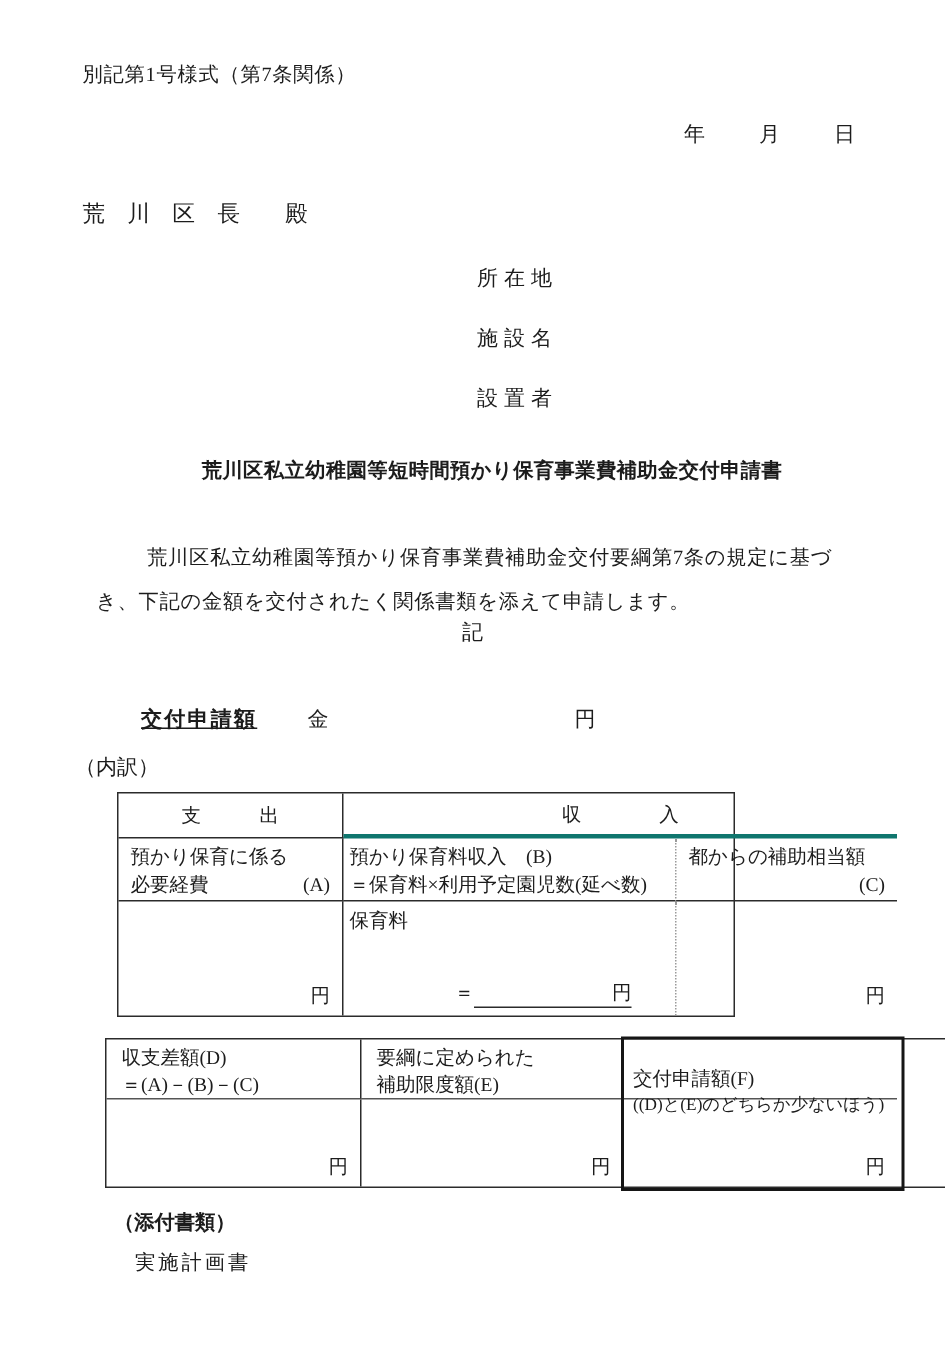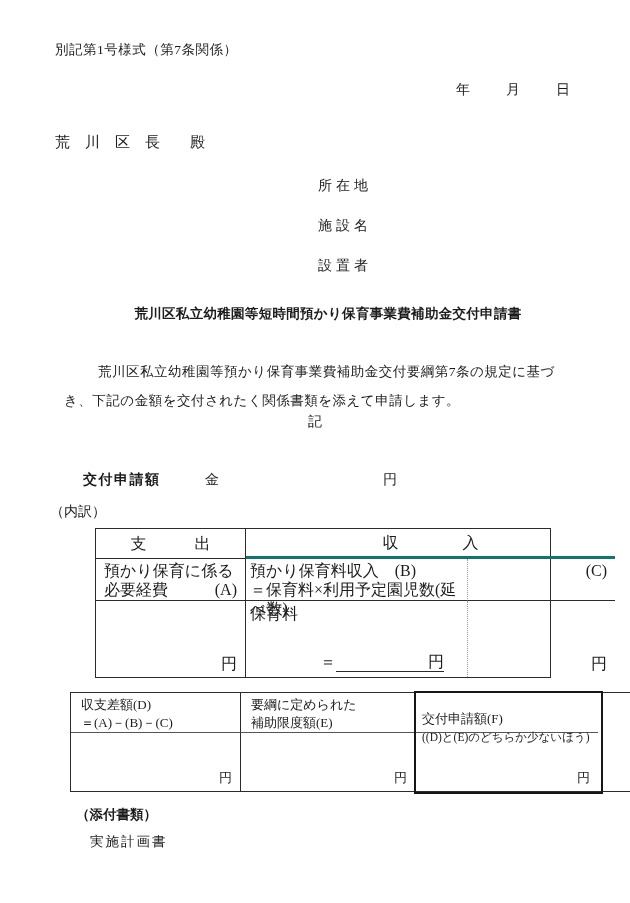--- a/index.html
+++ b/index.html
@@ -32,35 +32,34 @@
   .sender-facility { top: 217px; }
   .sender-founder  { top: 257px; }
 
   
   .doc-title { left: 0; right: 0; top: 305px; text-align: center; font-size: 13.5px; letter-spacing: 0.3px; }
   .body-par { left: 64px; top: 357px; width: 512px; line-height: 29px; letter-spacing: 0.5px; }
   .body-par .line1 { text-indent: 34px; }
   .record-mark { left: 0; right: 0; top: 413px; text-align: center; font-size: 14px; }
 
   
-  .amount-label { left: 57px; top: 471px; font-size: 14px; letter-spacing: 1.5px; }
+  .amount-label { left: 68px; top: 471px; font-size: 14px; letter-spacing: 1.5px; text-decoration: underline; }
   .amount-kin { left: 205px; top: 471px; font-size: 14px; }
   .amount-yen { left: 383px; top: 471px; font-size: 14px; }
   .breakdown-label { left: 50px; top: 503px; font-size: 14px; }
 
   
   .t1 {
     left: 78px; top: 528px;
     display: grid;
     grid-template-columns: 150px 221px 148px;
     grid-template-rows: 30px 42px 76px;
     border: 1.5px solid #2b2b2b;
-    font-size: 16px;
-    width: 456px;
-    margin-left: 17px;
+    font-size: 13px;
+    width: 412px;
   }
   .t1 .cell { position: relative; line-height: 19px; }
   .th-center { display: flex; align-items: center; justify-content: center; }
   .c-a-head   { grid-column: 1; grid-row: 1; border-right: 1px solid #2b2b2b; border-bottom: 1px solid #2b2b2b; }
   .c-inc-head { grid-column: 2 / 4; grid-row: 1; border-bottom: 3px solid #0f766e; }
   .c-a2 { grid-column: 1; grid-row: 2; border-right: 1px solid #2b2b2b; border-bottom: 1px solid #2b2b2b; padding: 2px 8px; }
   .c-b2 { grid-column: 2; grid-row: 2; border-bottom: 1px solid #2b2b2b; padding: 2px 4px; }
   .c-c2 { grid-column: 3; grid-row: 2; border-left: 1px dotted #9a9a9a; border-bottom: 1px solid #2b2b2b; padding: 2px 8px; }
   .c-a3 { grid-column: 1; grid-row: 3; border-right: 1px solid #2b2b2b; }
   .c-b3 { grid-column: 2; grid-row: 3; padding: 3px 4px; }
@@ -150,20 +149,21 @@
         <span>(A)</span>
       </div>
     </div>
 
     <div class="cell c-b2">
       <div>預かり保育料収入　(B)</div>
       <div>＝保育料×利用予定園児数(延べ数)</div>
     </div>
 
     <div class="cell c-c2">
+      <div>都からの補助相当額</div>
       <div class="align-right">(C)</div>
     </div>
 
     <div class="cell c-a3">
       <span class="yen-br">円</span>
     </div>
 
     <div class="cell c-b3">
       <div>保育料</div>
       <div class="fee-line2">

